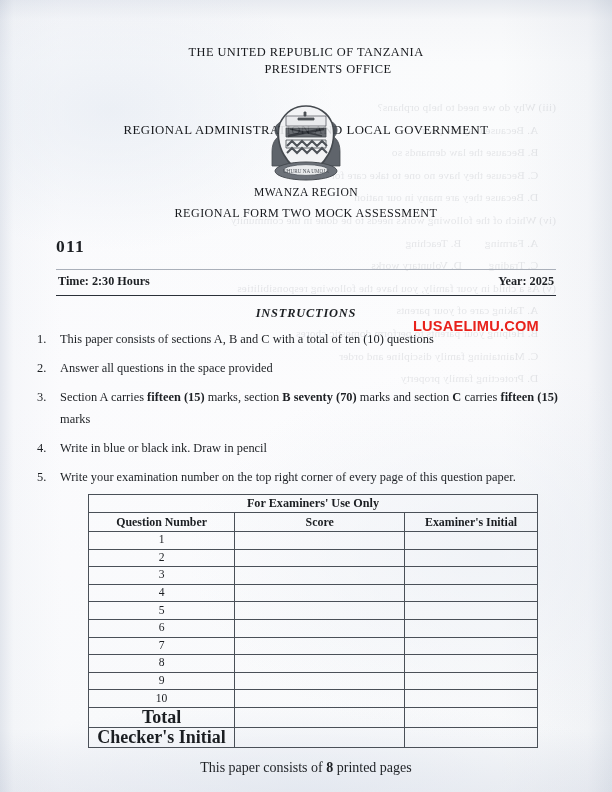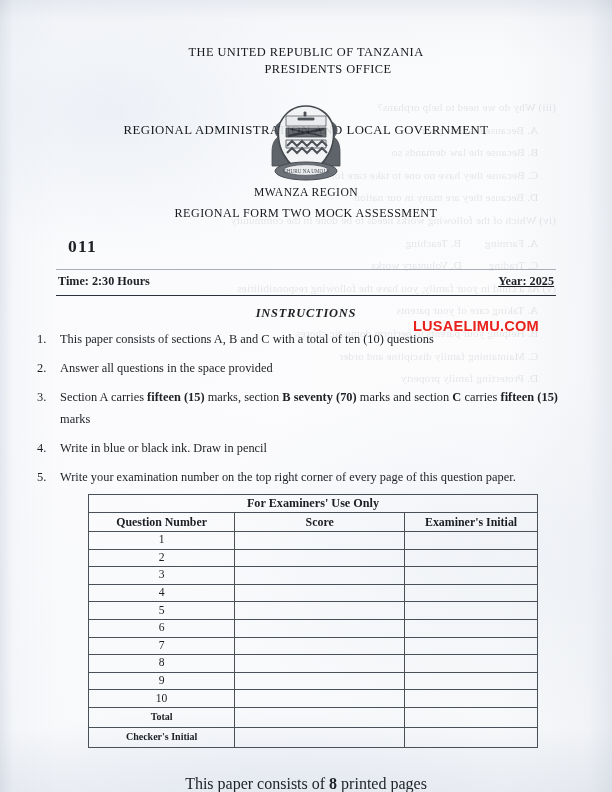--- a/index.html
+++ b/index.html
@@ -92,21 +92,21 @@
   
   #coderow {
     position: absolute;
     left: 56px;
     right: 56px;
     top: 236px;
     height: 28px;
   }
   #papercode {
     position: absolute;
-    left: 12px;
+    left: 0;
     top: 0;
     font-size: 17.5px;
     font-weight: bold;
     letter-spacing: 1.2px;
   }
   #subject {
     position: absolute;
     left: 0; right: 0;
     top: 2px;
     text-align: center;
@@ -128,21 +128,21 @@
   #timerow {
     position: absolute;
     left: 56px;
     right: 56px;
     top: 274px;
     height: 18px;
     font-size: 12.2px;
     font-weight: bold;
   }
   #time-label { position: absolute; left: 2px; top: 0; text-align: right; }
-  #year-label { position: absolute; right: 2px; top: 0; text-decoration: underline; }
+  #year-label { position: absolute; right: 2px; top: 0; }
 
   
   #instr-title {
     position: absolute;
     left: 0; right: 0;
     top: 306px;
     text-align: center;
     font-size: 12.4px;
     font-weight: bold;
     letter-spacing: .8px;
@@ -215,32 +215,31 @@
   #exam-table td.title {
     font-weight: bold;
     font-size: 12.2px;
     height: 17px;
   }
   #exam-table td.qno { width: 137px; }
   #exam-table td.sc  { width: 160px; }
   #exam-table td.ini { width: 124px; }
   #exam-table td.footlbl {
     font-weight: bold;
-    font-size: 10px;
+    font-size: 18px;
     height: 19px;
   }
 
   
   #footer {
     position: absolute;
     left: 0; right: 0;
     top: 760px;
     text-align: center;
-    font-size: 16px;
-    margin-top: 15px;
+    font-size: 14px;
   }
   #footer b { font-weight: bold; }
 </style>
 </head>
 <body>
 
 <div id="page">
 
   <div id="bleed">(iii) Why do we need to help orphans?
       A. Because they are poor

